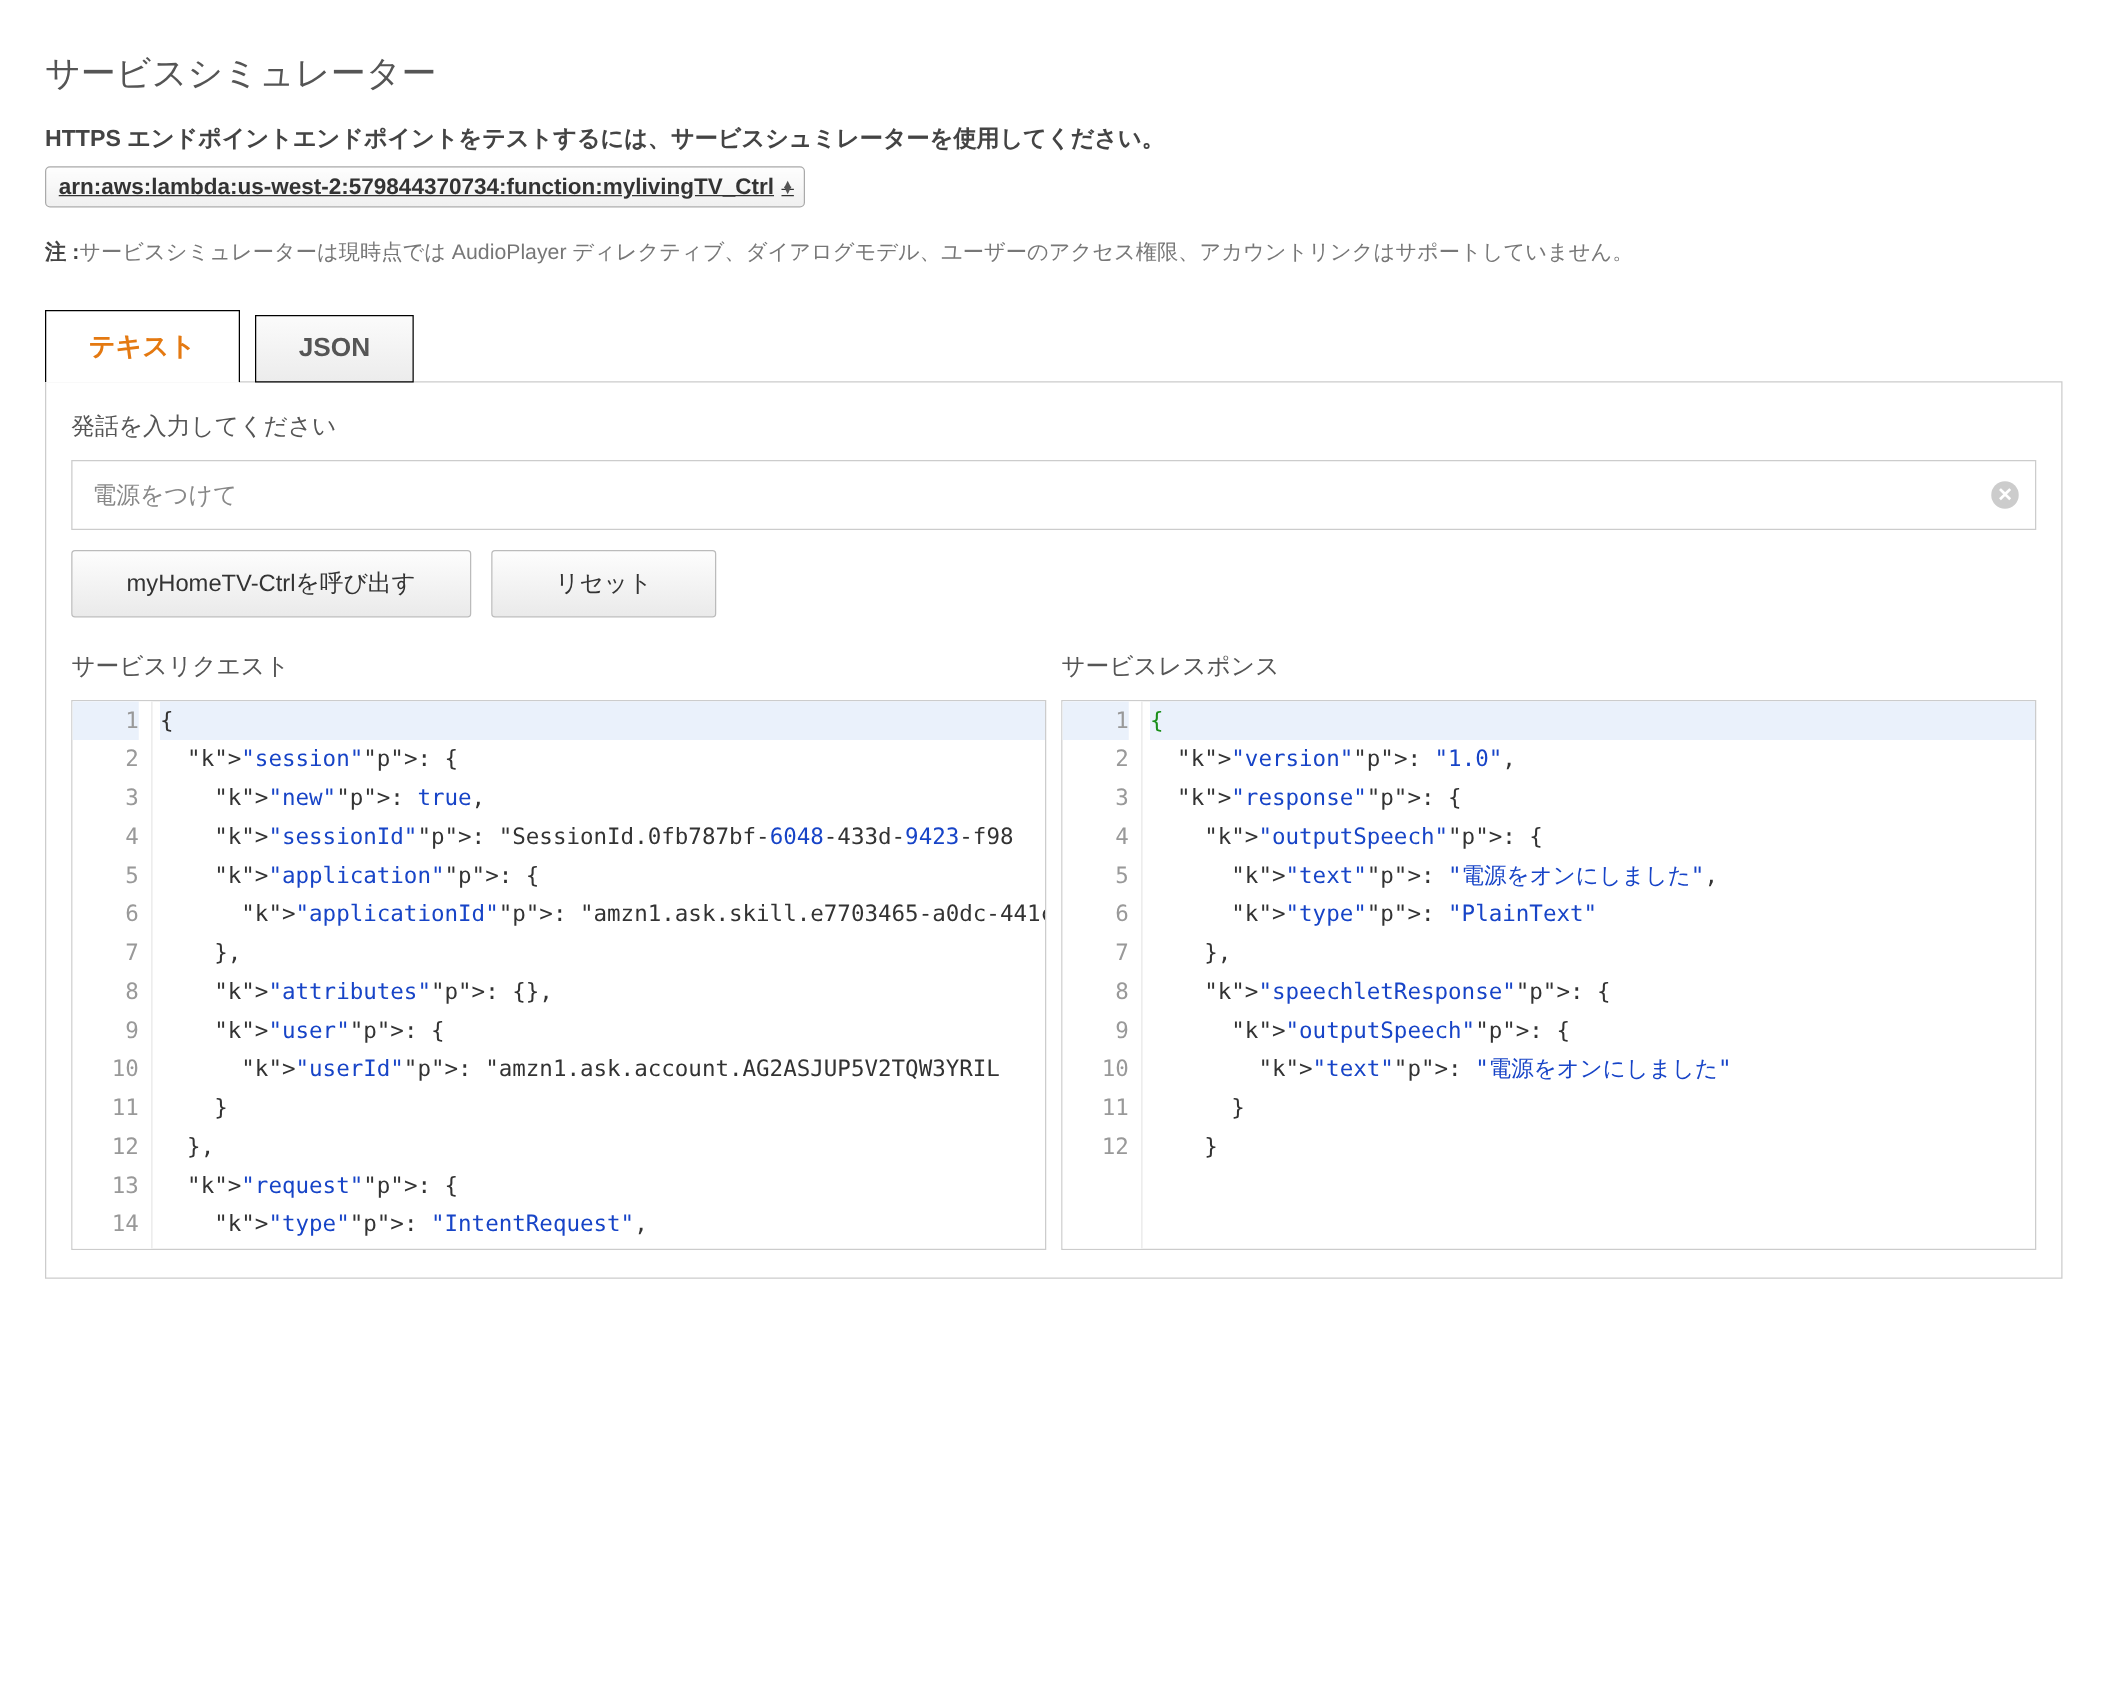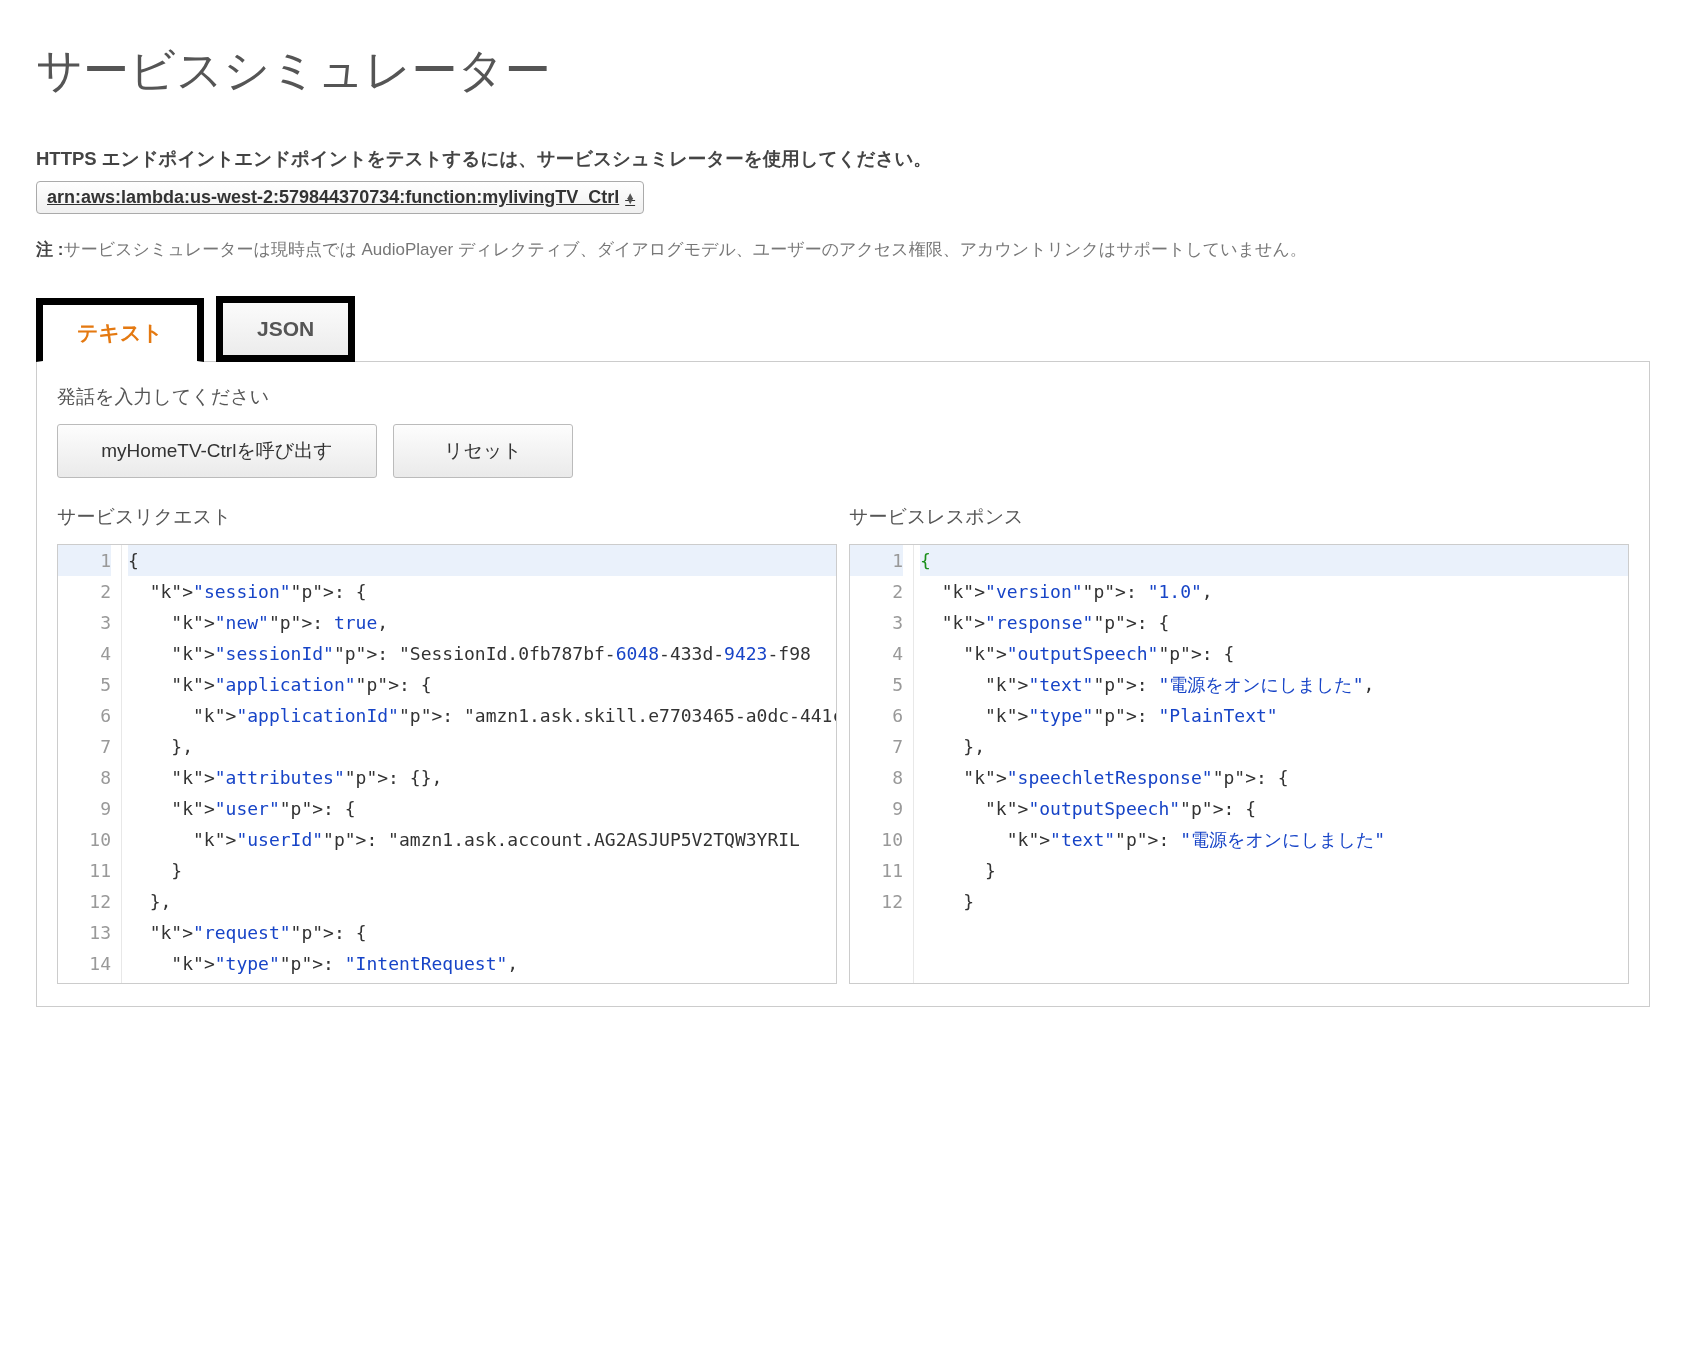--- a/index.html
+++ b/index.html
@@ -4,24 +4,24 @@
 <style>
   * { box-sizing: border-box; }
   body {
     margin: 0;
     padding: 30px 36px;
     font-family: "Hiragino Kaku Gothic ProN", "Helvetica Neue", Arial, "Yu Gothic", sans-serif;
     color: #333;
     background: #fff;
   }
   h1.page-title {
-    font-size: 46px;
+    font-size: 28px;
     font-weight: 400;
     color: #555;
-    margin: 10px 0 44px 0;
+    margin: 10px 0 20px 0;
   }
   .endpoint-line {
     font-size: 18.5px;
     font-weight: 700;
     color: #444;
     margin-bottom: 10px;
   }
   .endpoint-select {
     display: inline-flex;
     align-items: center;
@@ -53,21 +53,21 @@
 
   .tabs {
     display: flex;
     gap: 12px;
     align-items: flex-end;
   }
   .tab {
     padding: 14px 34px;
     font-size: 21px;
     font-weight: 700;
-    border: 7px solid #000000;
+    border: 1px solid #000000;
     background: linear-gradient(#fbfbfb,#ececec);
     color: #555;
     cursor: pointer;
     position: relative;
     top: 1px;
   }
   .tab.active {
     background: #fff;
     color: #e47911;
     border-bottom: 1px solid #fff;
@@ -206,20 +206,24 @@
 
 <div class="tabs">
   <div class="tab active">テキスト</div>
   <div class="tab">JSON</div>
 </div>
 
 <div class="panel">
 
   <div class="utterance-label">発話を入力してください</div>
 
+  <div class="utterance-row">
+    <input class="utterance-input" type="text" value="電源をつけて" style="">
+    <span class="clear-icon">✕</span>
+  </div>
 
   <div class="btn-row">
     <button class="btn invoke">myHomeTV-Ctrlを呼び出す</button>
     <button class="btn reset">リセット</button>
   </div>
 
   <div class="cols">
     <div class="col">
       <div class="col-title">サービスリクエスト</div>
       <div class="code-box">

